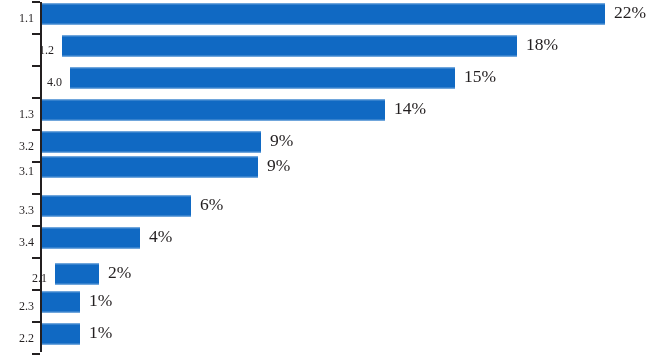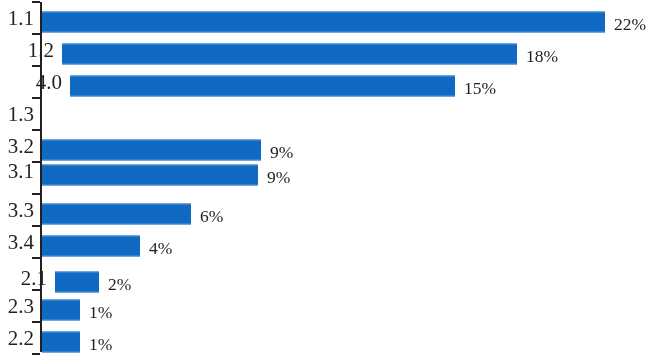--- a/index.html
+++ b/index.html
@@ -54,35 +54,35 @@
     height: 32px;
   }
 
   .cat-label {
     position: absolute;
     left: 0;
     width: 34px;
     top: 50%;
     transform: translateY(-50%);
     text-align: right;
-    font-size: 21px;
+    font-size: 12px;
     line-height: 1;
     color: #231f20;
     letter-spacing: 0px;
     white-space: nowrap;
   }
 
   .bar-wrap {
     position: absolute;
     left: 42px;
     top: 50%;
     transform: translateY(-50%);
     height: 29px;
     display: flex;
-    align-items: flex-end;
+    align-items: flex-start;
   }
 
   .bar {
     height: 21px;
     background: #1069c3;
     border-top: 1px solid #5b9ad8;
     border-bottom: 1px solid #5b9ad8;
     box-sizing: border-box;
   }
 
@@ -135,20 +135,24 @@
       </div>
       <div class="row" style="top: 66px; margin-left: 28px;">
         <div class="cat-label">4.0</div>
         <div class="bar-wrap">
           <div class="bar" style="width: 385px; background: rgb(16, 105, 195); border-top-color: rgb(91, 154, 216); border-bottom-color: rgb(91, 154, 216);"></div>
           <div class="value-label">15%</div>
         </div>
       </div>
       <div class="row" style="top: 98px;">
         <div class="cat-label">1.3</div>
+        <div class="bar-wrap">
+          <div class="bar" style="width: 343px; background: rgb(16, 105, 195); border-top-color: rgb(91, 154, 216); border-bottom-color: rgb(91, 154, 216);"></div>
+          <div class="value-label">14%</div>
+        </div>
       </div>
       <div class="row" style="top: 130px;">
         <div class="cat-label">3.2</div>
         <div class="bar-wrap">
           <div class="bar" style="width: 219px; background: rgb(16, 105, 195); border-top-color: rgb(91, 154, 216); border-bottom-color: rgb(91, 154, 216);"></div>
           <div class="value-label">9%</div>
         </div>
       </div>
       <div class="row" style="top: 155px;">
         <div class="cat-label">3.1</div>

